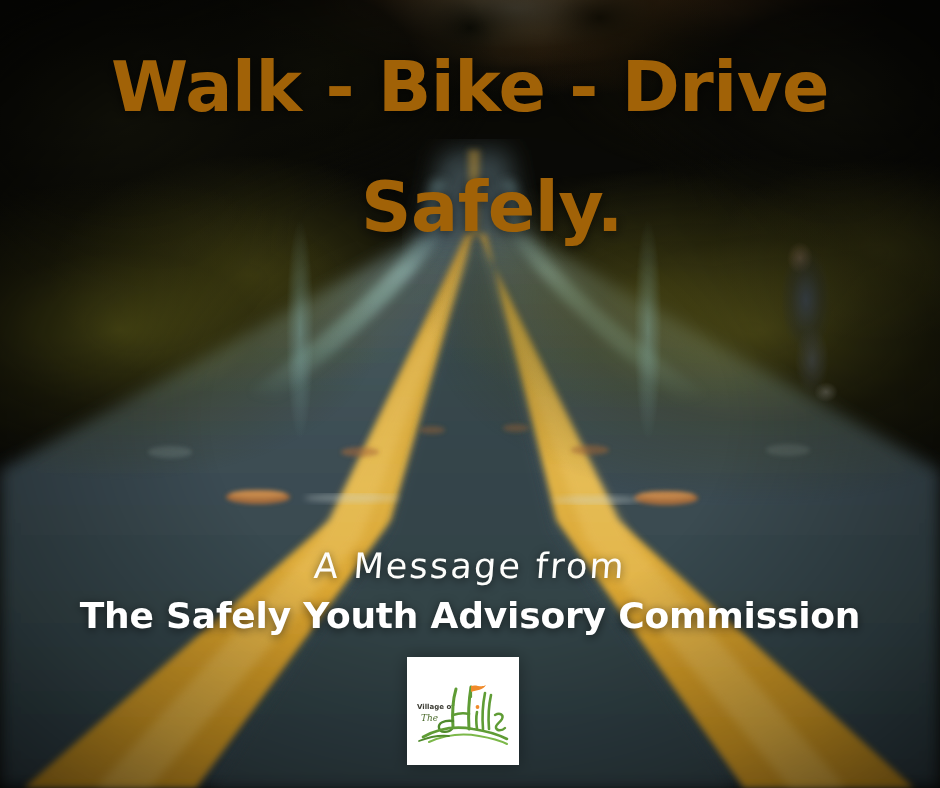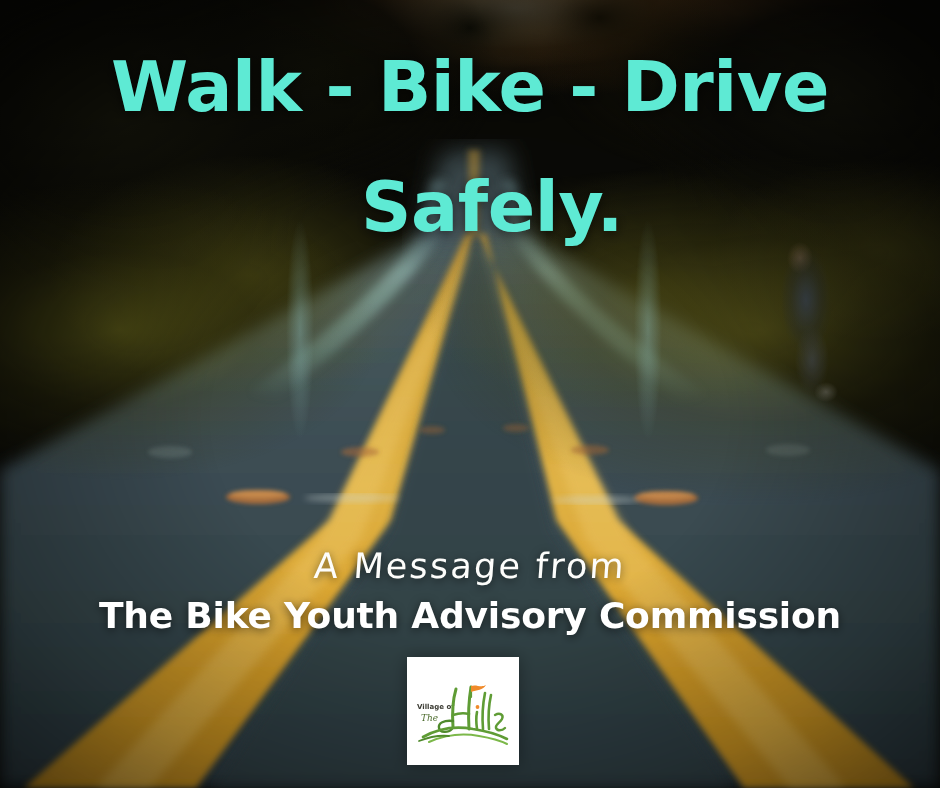--- a/index.html
+++ b/index.html
@@ -117,21 +117,21 @@
     background:
       radial-gradient(ellipse 680px 520px at 470px 420px,
         rgba(0,0,0,0) 38%, rgba(0,0,0,0.30) 74%, rgba(0,0,0,0.60) 100%);
   }
 
   
   .headline {
     position: absolute;
     left: 0;
     width: 940px;
-    color: #5eead4;
+    color: #a16207;
     font-family: "DejaVu Sans", sans-serif;
     font-weight: bold;
     font-size: 70px;
     line-height: 1.0;
     letter-spacing: -0.5px;
     text-shadow: 0 2px 12px rgba(0,0,0,0.55);
   }
   #headline-line1 {
     top: 52px;
     text-align: center;
@@ -295,21 +295,21 @@
   <div class="bg-layer" id="bg-grass"></div>
   <div class="bg-layer" id="bg-figure"></div>
   <div class="bg-layer" id="bg-curbs"></div>
   <div class="bg-layer" id="bg-grain"></div>
   <div class="bg-layer" id="bg-vignette"></div>
 
   <div class="headline" id="headline-line1">Walk - Bike - Drive</div>
   <div class="headline" id="headline-line2">Safely.</div>
 
   <div id="subtitle-script">A Message from</div>
-  <div id="subtitle-org">The Bike Youth Advisory Commission</div>
+  <div id="subtitle-org">The Safely Youth Advisory Commission</div>
 
   <div id="logo-card">
     <svg id="logo-svg" viewBox="0 0 100 80">
 
       <text x="4" y="38" font-family="'DejaVu Sans', sans-serif" font-size="7" font-weight="bold" fill="#3b3b33">Village of</text>
 
       <text x="8" y="50" font-family="'DejaVu Serif', serif" font-size="9" font-style="italic" fill="#4a6a2a">The</text>
 
       <g fill="none" stroke="#5f9c35" stroke-linecap="round">
 

